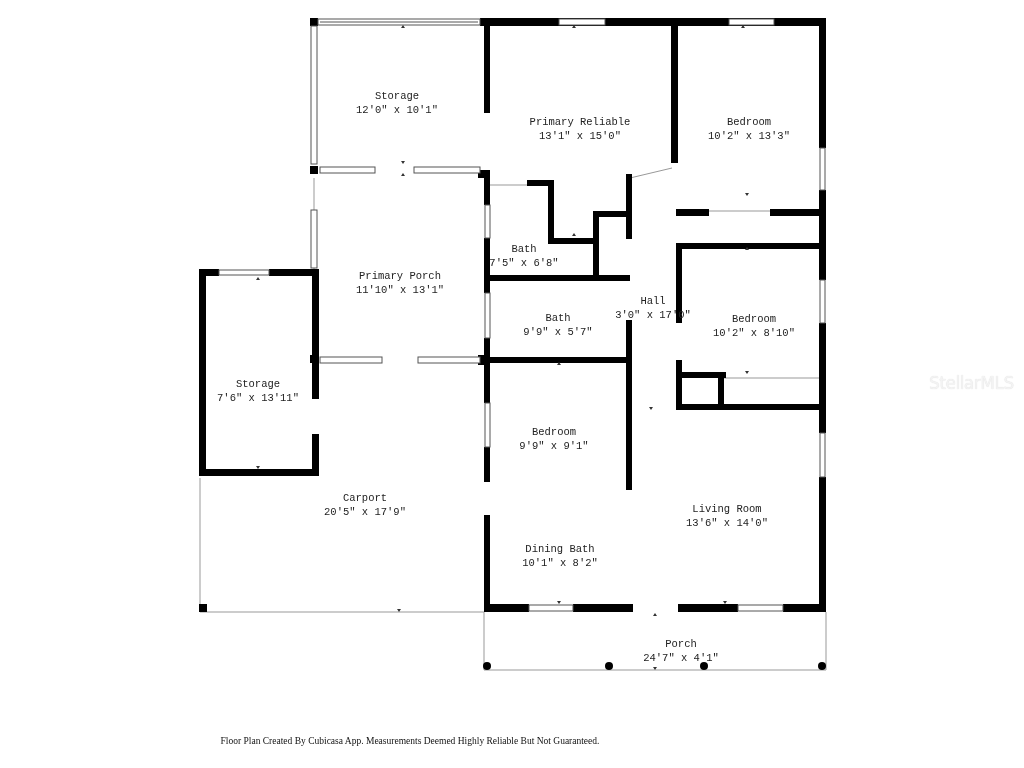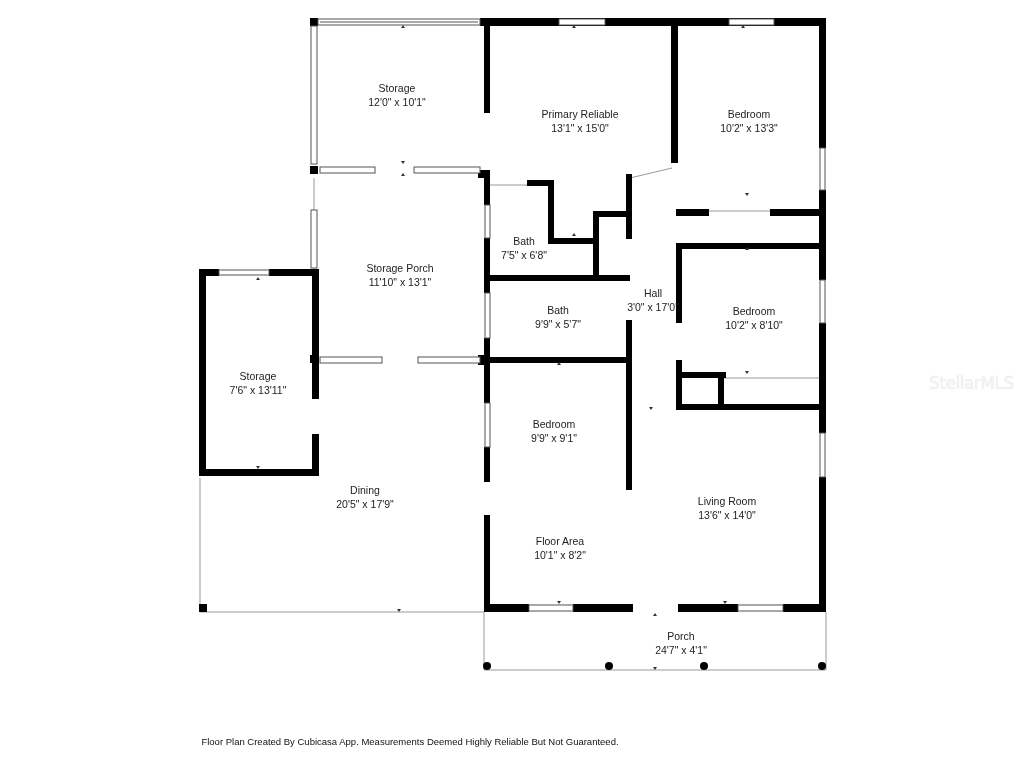--- a/index.html
+++ b/index.html
@@ -1,20 +1,20 @@
 <!DOCTYPE html>
 <html><head>
   <meta charset="utf-8">
   <style>
     html, body { margin: 0; padding: 0; background: #ffffff; }
     body { width: 1024px; height: 768px; position: relative; overflow: hidden; font-family: "DejaVu Sans", sans-serif; }
     #plan { position: absolute; left: 0; top: 0; width: 1024px; height: 768px; }
-    .label { position: absolute; text-align: center; color: #222; font-size: 10.5px; line-height: 14px; white-space: nowrap; transform: translateX(-50%); font-family: Liberation Sans, sans-serif; }
+    .label { position: absolute; text-align: center; color: #222; font-size: 10.5px; line-height: 14px; white-space: nowrap; transform: translateX(-50%); font-family: Liberation Mono, monospace; margin-top: 8px; }
     .label .name, .label .dim { display: block; }
-    .footer { position: absolute; left: 0; width: 820px; top: 736px; text-align: center; font-size: 9.5px; color: #111; font-family: Liberation Sans, sans-serif; }
+    .footer { position: absolute; left: 0; width: 820px; top: 736px; text-align: center; font-size: 9.5px; color: #111; font-family: Liberation Serif, serif; }
     .watermark { position: absolute; left: 929px; top: 373px; font-size: 17px; color: #f3f3f3; letter-spacing: -0.5px; font-family: "DejaVu Sans", sans-serif; text-shadow: 0 0 1px #d8d8d8; }
   </style>
 </head>
 <body>
 
 <svg id="plan" viewBox="0 0 1024 768" xmlns="http://www.w3.org/2000/svg">
 
   <g stroke="#999" stroke-width="1" fill="none">
     <line x1="200" y1="478" x2="200" y2="612"></line>
     <line x1="200" y1="612" x2="484" y2="612"></line>
@@ -146,21 +146,21 @@
 </div>
 <div class="label" style="left:580px; top:107px;">
   <span class="name">Primary Reliable</span>
   <span class="dim">13'1" x 15'0"</span>
 </div>
 <div class="label" style="left:749px; top:107px;">
   <span class="name">Bedroom</span>
   <span class="dim">10'2" x 13'3"</span>
 </div>
 <div class="label" style="left:400px; top:261px;">
-  <span class="name">Storage Porch</span>
+  <span class="name">Primary Porch</span>
   <span class="dim">11'10" x 13'1"</span>
 </div>
 <div class="label" style="left:524px; top:234px;">
   <span class="name">Bath</span>
   <span class="dim">7'5" x 6'8"</span>
 </div>
 <div class="label" style="left:558px; top:303px;">
   <span class="name">Bath</span>
   <span class="dim">9'9" x 5'7"</span>
 </div>
@@ -174,29 +174,29 @@
 </div>
 <div class="label" style="left:258px; top:369px;">
   <span class="name">Storage</span>
   <span class="dim">7'6" x 13'11"</span>
 </div>
 <div class="label" style="left:554px; top:417px;">
   <span class="name">Bedroom</span>
   <span class="dim">9'9" x 9'1"</span>
 </div>
 <div class="label" style="left:365px; top:483px;">
-  <span class="name">Dining</span>
+  <span class="name">Carport</span>
   <span class="dim">20'5" x 17'9"</span>
 </div>
 <div class="label" style="left:727px; top:494px;">
   <span class="name">Living Room</span>
   <span class="dim">13'6" x 14'0"</span>
 </div>
 <div class="label" style="left:560px; top:534px;">
-  <span class="name">Floor Area</span>
+  <span class="name">Dining Bath</span>
   <span class="dim">10'1" x 8'2"</span>
 </div>
 <div class="label" style="left:681px; top:629px;">
   <span class="name">Porch</span>
   <span class="dim">24'7" x 4'1"</span>
 </div>
 
 <div class="watermark">StellarMLS</div>
 
 <div class="footer">Floor Plan Created By Cubicasa App. Measurements Deemed Highly Reliable But Not Guaranteed.</div>

